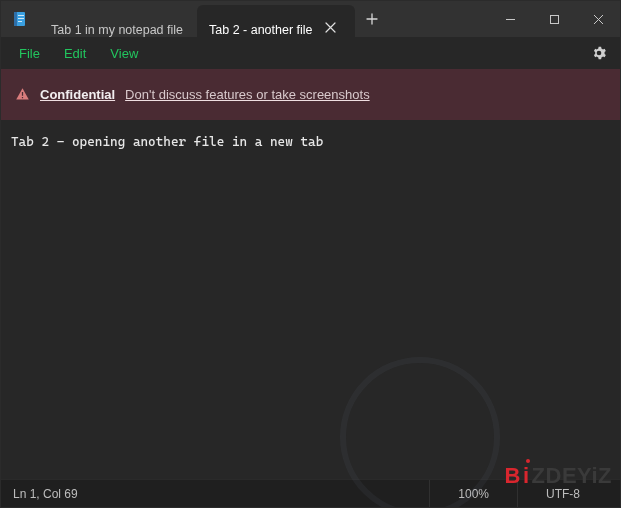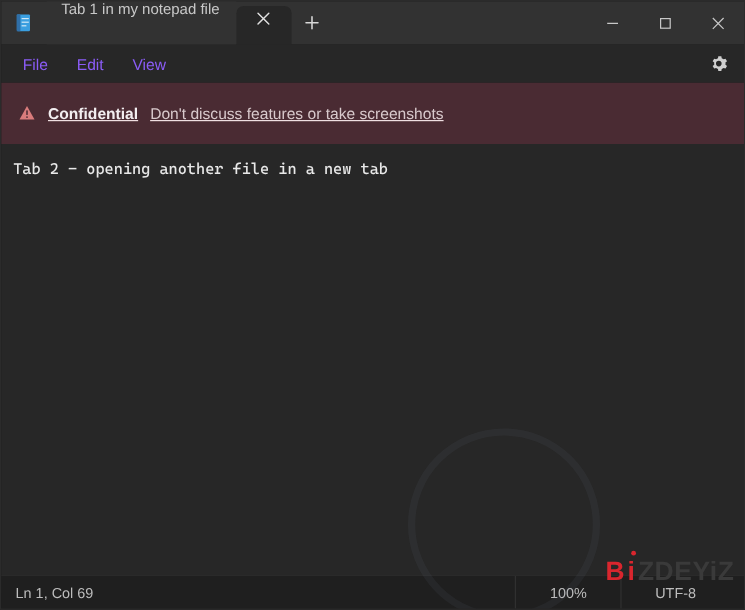--- a/index.html
+++ b/index.html
@@ -17,21 +17,21 @@
       display:flex; align-items:stretch;
       background:#323232;
       user-select:none;
     }
     .app-icon {
       width:38px; display:flex; align-items:center; justify-content:center;
     }
     .app-icon svg { width:16px; height:16px; }
     .tabs { display:flex; align-items:stretch; }
     .tab {
-      display:flex; align-items:flex-start;
+      display:flex; align-items:flex-end;
       padding:0 14px 0 12px;
       gap:8px; font-size:12.5px; color:#c8c8c8;
       cursor:pointer;
       max-width:190px;
     }
     .tab.inactive { background:#323232; }
     .tab.active {
       background:#272727;
       color:#ffffff;
       border-top-left-radius:6px; border-top-right-radius:6px;
@@ -55,21 +55,21 @@
 
     
     .menubar {
       height:32px;
       background:#272727;
       display:flex; align-items:center;
       padding:0 6px;
       font-size:13px;
     }
     .menu-item {
-      padding:4px 12px; border-radius:4px; cursor:pointer; color:#8b5cf6;
+      padding:4px 12px; border-radius:4px; cursor:pointer; color:#22c55e;
     }
     .menubar-spacer { flex:1; }
     .settings-btn {
       width:30px; height:28px; display:flex; align-items:center; justify-content:center;
       border-radius:4px; cursor:pointer; color:#cfcfcf;
     }
 
     
     .banner {
       height:51px;
@@ -142,20 +142,21 @@
         <rect x="6" y="4" width="6" height="1" fill="#cfe8f7"></rect>
         <rect x="6" y="7" width="6" height="1" fill="#cfe8f7"></rect>
         <rect x="6" y="10" width="4" height="1" fill="#cfe8f7"></rect>
       </svg>
   </div>
   <div class="tabs">
     <div class="tab inactive">
       <span class="tab-label">Tab 1 in my notepad file</span>
     </div>
     <div class="tab active">
+      <span class="tab-label">Tab 2 - another file</span>
       <span class="tab-close">
         <svg width="11" height="11" viewBox="0 0 11 11">
             <path d="M1 1 L10 10 M10 1 L1 10" stroke="#e0e0e0" stroke-width="1.2" stroke-linecap="round"></path>
           </svg>
       </span>
     </div>
   </div>
   <div class="newtab">
     <svg width="12" height="12" viewBox="0 0 12 12">
         <path d="M6 1 V11 M1 6 H11" stroke="#d8d8d8" stroke-width="1.3" stroke-linecap="round"></path>

